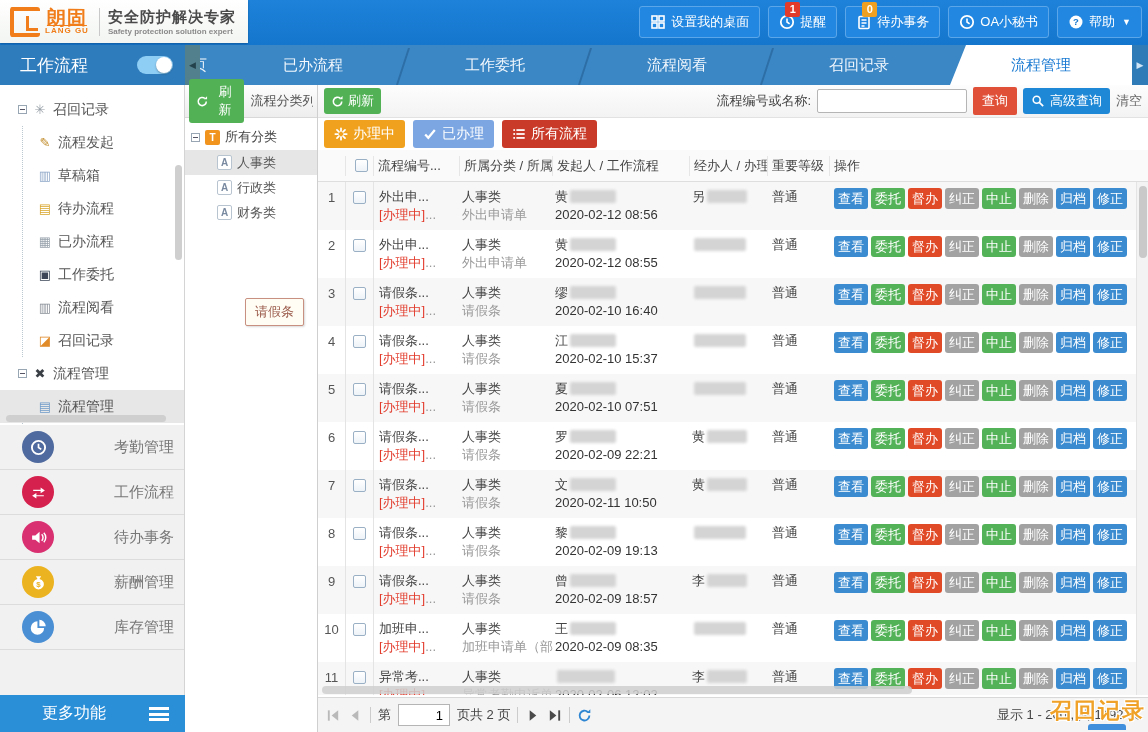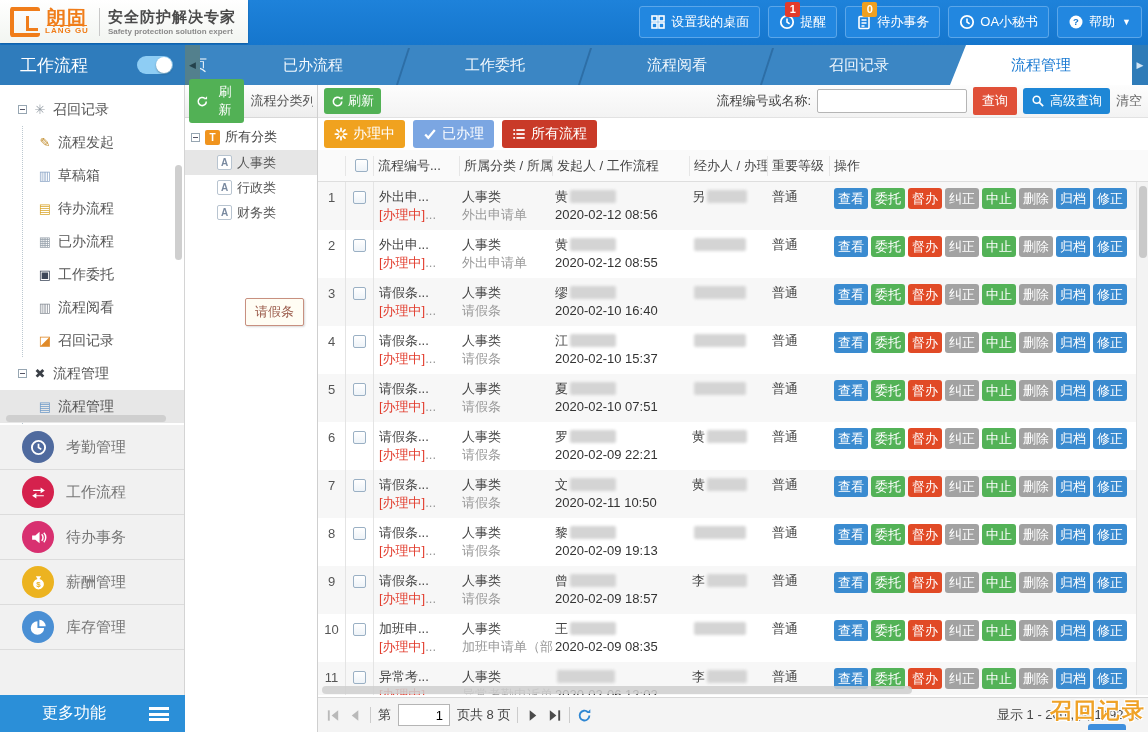--- a/index.html
+++ b/index.html
@@ -47,21 +47,21 @@
   .tglyph { width:16px; text-align:center; font-size:13px; flex:none; }
   .tree-children { border-left:1px dotted #bcc8d0; margin-left:22px; }
   .tree-item { display:flex; align-items:center; gap:5px; height:33px; padding-left:14px; font-size:14px; color:#555; cursor:pointer; }
   .tree-item.selected { background:#e7e7e7; margin-left:-23px; padding-left:37px; border-left:none; }
   .side-tree .vthumb { position:absolute; right:2px; top:80px; width:7px; height:95px; background:#cfcfcf; border-radius:4px; }
   .side-tree .hthumb { position:absolute; left:6px; bottom:3px; height:7px; width:160px; background:#cfcfcf; border-radius:4px; }
   .side-modules { position:absolute; left:0; top:425px; width:185px; height:270px; background:#f1f1f1; border-right:1px solid #d4d4d4; }
   .module { height:45px; display:flex; align-items:center; gap:12px; padding-left:22px; border-bottom:1px solid #dcdcdc; cursor:pointer; }
   .mod-circle { width:32px; height:32px; border-radius:50%; display:flex; align-items:center; justify-content:center; }
   .mod-circle .icon { width:17px; height:17px; }
-  .module span.lbl { font-size:15px; color:#777; }
+  .module span.lbl { font-size:15px; color:#777;margin-left:48px; }
   .side-more { position:absolute; left:0; top:695px; width:185px; height:37px; background:#2b8fd8; display:flex; align-items:center; padding:0 16px 0 42px; cursor:pointer; }
   .side-more .lbl { color:#fff; font-size:16px; flex:1; }
   .hamburger { width:20px; height:14px; border-top:3px solid #fff; border-bottom:3px solid #fff; position:relative; }
   .hamburger::after { content:""; position:absolute; left:0; right:0; top:3px; height:3px; background:#fff; }
 
   
   .cat-panel { position:absolute; left:185px; top:85px; width:133px; height:647px; background:#fff; border-right:1px solid #cfcfcf; }
   .cat-header { height:33px; background:linear-gradient(#fdfdfd,#ededed); border-bottom:1px solid #d8d8d8; display:flex; align-items:center; gap:6px; padding:0 4px; }
   .btn-green { background:#52b155; color:#fff; font-size:13px; border:none; border-radius:3px; padding:4px 7px; display:flex; align-items:center; gap:4px; cursor:pointer; }
   .btn-green .icon { width:13px; height:13px; }
@@ -750,21 +750,21 @@
         </svg>
       </span>
     <span class="pg-ico icon">
         <svg viewBox="0 0 16 16" xmlns="http://www.w3.org/2000/svg">
           <path d="M11 2.5L4 8l7 5.5z" fill="#b9b9b9"></path>
         </svg>
       </span>
     <span class="pg-sep"></span>
     <span class="pg-txt">第</span>
     <input class="page-input" value="1" style="">
-    <span class="pg-txt">页共 8 页</span>
+    <span class="pg-txt">页共 2 页</span>
     <span class="pg-sep"></span>
     <span class="pg-ico icon">
         <svg viewBox="0 0 16 16" xmlns="http://www.w3.org/2000/svg">
           <path d="M5 2.5L12 8l-7 5.5z" fill="#4a4a4a"></path>
         </svg>
       </span>
     <span class="pg-ico icon">
         <svg viewBox="0 0 16 16" xmlns="http://www.w3.org/2000/svg">
           <path d="M3 2.5L10 8l-7 5.5z" fill="#4a4a4a"></path>
           <rect x="12" y="2.5" width="2" height="11" fill="#4a4a4a"></rect>

